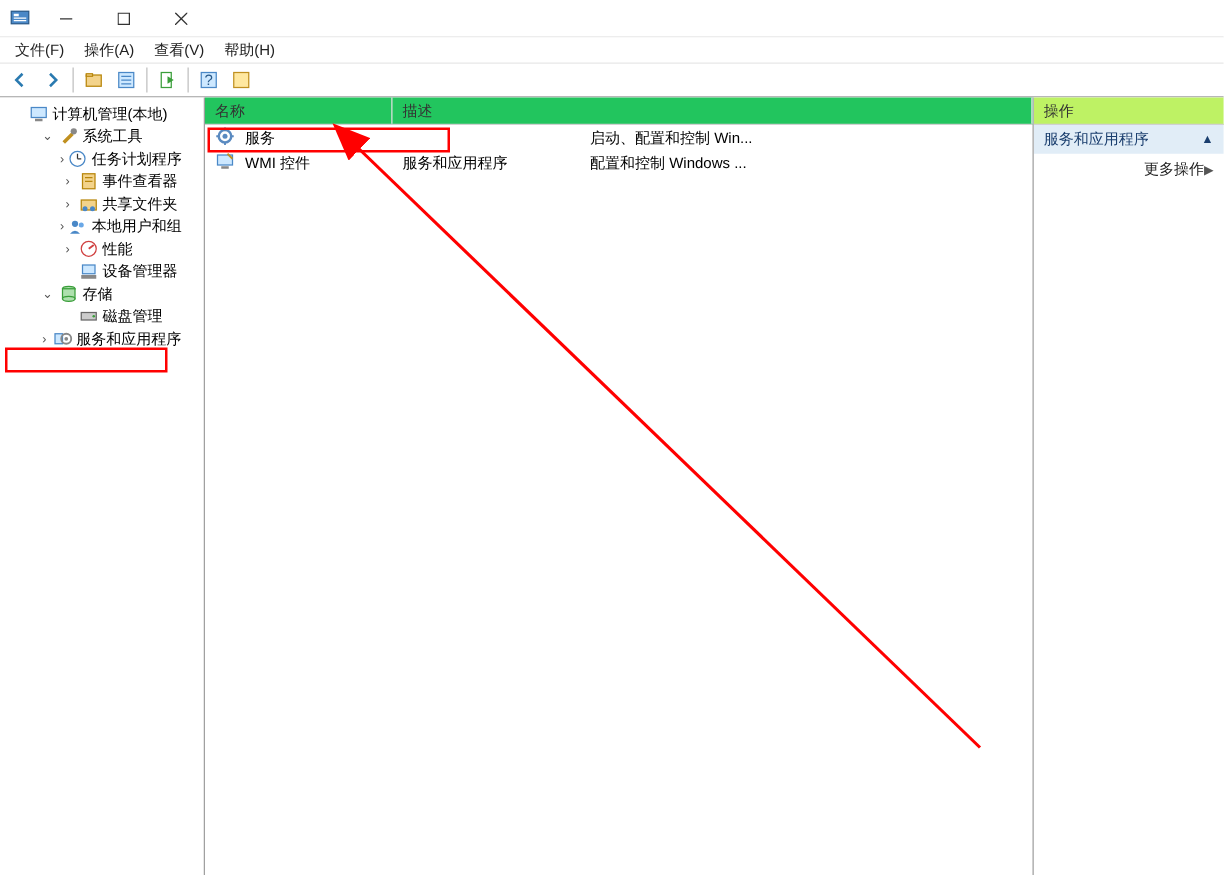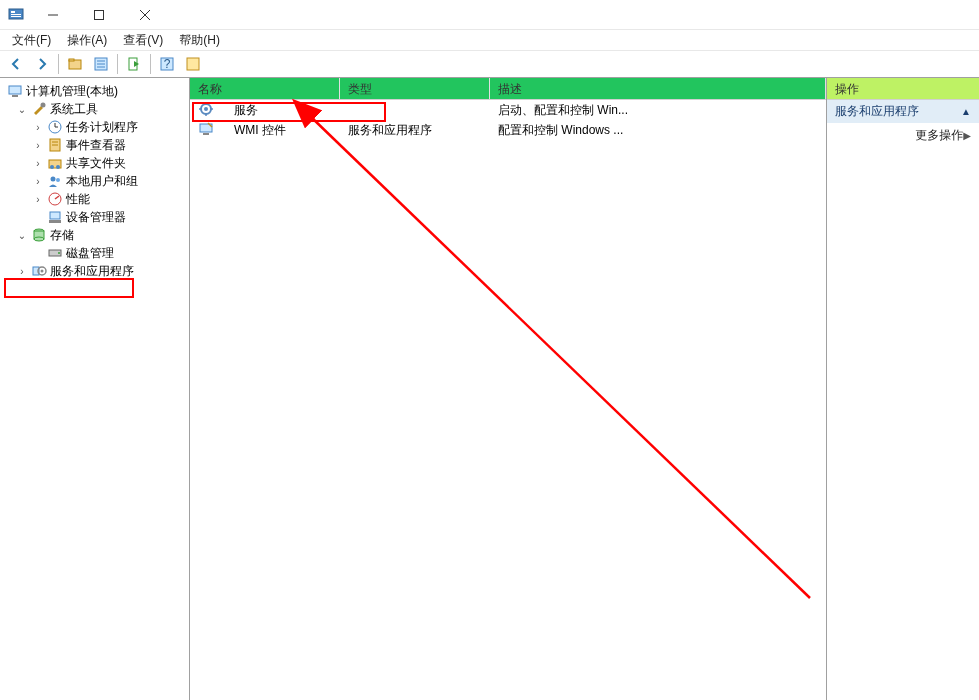--- a/index.html
+++ b/index.html
@@ -13,36 +13,36 @@
 
 .menubar { height: 20px; display: flex; align-items: center; padding: 0 4px; background: #fff; }
 .menubar span { padding: 2px 8px; color: #222; }
 
 .toolbar { height: 28px; display: flex; align-items: center; padding: 2px 4px; background: #fff; border-top: 1px solid #e8e8e8; border-bottom: 1px solid #a0a0a0; gap: 2px; }
 .tool-btn { width: 24px; height: 24px; display: flex; align-items: center; justify-content: center; border: 1px solid transparent; }
 .tool-sep { width: 1px; height: 20px; background: #c0c0c0; margin: 0 2px; }
 
 .workspace { display: flex; height: calc(700px - 30px - 20px - 28px); }
 
-.tree-pane { width: 190px; border-right: 1px solid #a0a0a0; padding: 4px 2px; background: #fff; overflow: auto; position: relative; z-index: 2;}
+.tree-pane { width: 164px; border-right: 1px solid #a0a0a0; padding: 4px 18px; background: #fff; overflow: auto; position: relative; z-index: 2;}
 .tree-node { display: flex; align-items: center; height: 18px; padding-left: 4px; white-space: nowrap; }
 .tree-node .tw { width: 12px; text-align: center; color: #555; font-size: 10px; cursor: default; }
 .tree-node .ic { width: 16px; height: 16px; display: inline-flex; align-items: center; justify-content: center; margin: 0 3px; }
 .tree-node .lbl { color: #000; }
 .indent-0 { padding-left: 2px; }
 .indent-1 { padding-left: 14px; }
 .indent-2 { padding-left: 30px; }
 
 .red-box-tree { position: absolute; border: 2px solid #ff0000; pointer-events: none; }
 
 .list-pane { flex: 1; border-right: 1px solid #a0a0a0; background: #fff; position: relative; }
 .list-header { height: 22px; display: flex; border-bottom: 1px solid #d0d0d0; background: #22c55e; }
 .list-header .col { padding: 3px 8px; border-right: 1px solid #e0e0e0; color: #333; }
 .list-row { display: flex; height: 20px; align-items: center; }
-.list-row .cell { padding: 0 8px; overflow: hidden; white-space: nowrap; text-overflow: ellipsis; display: flex; align-items: center; gap: 20px;}
+.list-row .cell { padding: 0 8px; overflow: hidden; white-space: nowrap; text-overflow: ellipsis; display: flex; align-items: center; gap: 8px;}
 .col-name { width: 150px; }
 .col-type { width: 150px; }
 .col-desc { flex: 1; }
 
 .red-box-list { position: absolute; border: 2px solid #ff0000; pointer-events: none; }
 
 .actions-pane { width: 152px; background: #fff; }
 .actions-header { height: 22px; background: #bef264; border-bottom: 1px solid #d0d0d0; padding: 3px 8px; color: #333;}
 .actions-group { background: #e1edf7; padding: 3px 8px; display:flex; align-items:center; justify-content:space-between; color: #1a3e6e;}
 .actions-group .tri { color:#1a3e6e; font-size:10px;}
@@ -255,21 +255,20 @@
         </span>
       <span class="lbl">服务和应用程序</span>
     </div>
 
     <div class="red-box-tree" style="left:4px; top:200px; width:130px; height:20px;"></div>
   </div>
 
   <div class="list-pane">
     <div class="list-header">
       <div class="col col-name">名称</div>
-      <div class="col col-type">类型</div>
       <div class="col col-desc">描述</div>
     </div>
     <div class="list-row">
       <div class="cell col-name">
         <span><svg class="ico" viewBox="0 0 16 16">
               <circle cx="8" cy="8" r="5" fill="none" stroke="#5a8ac0" stroke-width="2"></circle>
               <circle cx="8" cy="8" r="2" fill="#5a8ac0"></circle>
               <line x1="8" y1="1" x2="8" y2="3" stroke="#5a8ac0" stroke-width="1.5"></line>
               <line x1="8" y1="13" x2="8" y2="15" stroke="#5a8ac0" stroke-width="1.5"></line>
               <line x1="1" y1="8" x2="3" y2="8" stroke="#5a8ac0" stroke-width="1.5"></line>

